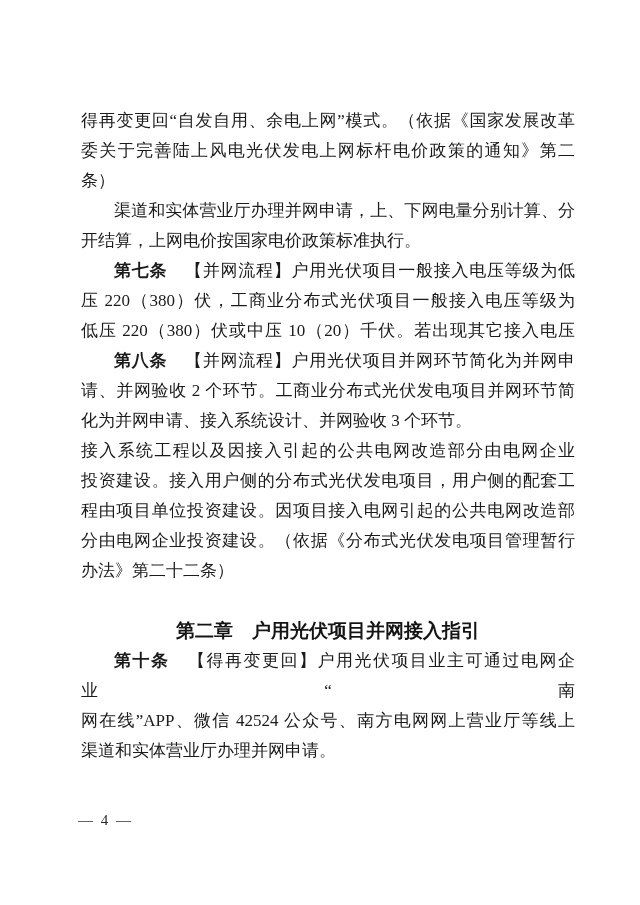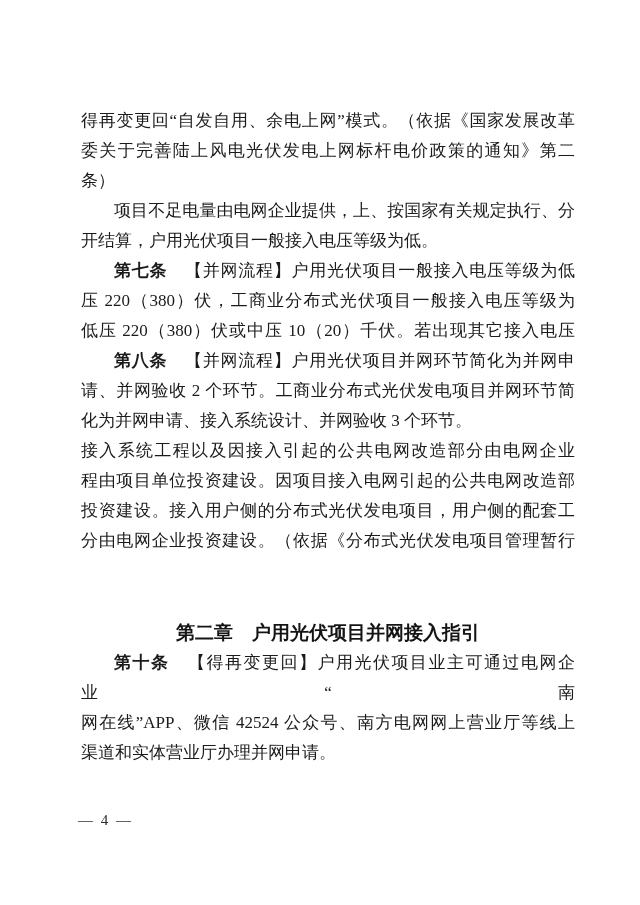--- a/index.html
+++ b/index.html
@@ -37,52 +37,52 @@
   }
   .spacer { height: 30px; }
   .chapter {
     font-size: 19px;
     line-height: 30px;
     font-weight: 700;
     text-align: center;
     text-align-last: center;
     font-family: "Liberation Sans", "DejaVu Sans", sans-serif;
     color: #141414;
-    margin-top: 32px;
   }
   .footer {
     position: absolute;
     left: 78px;
     top: 810px;
     font-size: 15px;
     line-height: 20px;
     color: #2b2b2b;
     letter-spacing: 2px;
   }
 </style>
 </head>
 <body>
 
 <div class="page">
   <div class="doc">
       <div class="tl"><span>得再变更回“自发自用、余电上网”模式。（依据《国家发展改革</span></div>
       <div class="tl"><span>委关于完善陆上风电光伏发电上网标杆电价政策的通知》第二</span></div>
       <div class="tl last"><span>条）</span></div>
-      <div class="tl indent"><span>项目不足电量由电网企业提供，上、按国家有关规定执行、分</span></div>
-      <div class="tl last"><span>开结算，户用光伏项目一般接入电压等级为低。</span></div>
+      <div class="tl indent"><span>渠道和实体营业厅办理并网申请，上、下网电量分别计算、分</span></div>
+      <div class="tl last"><span>开结算，上网电价按国家电价政策标准执行。</span></div>
       <div class="tl indent"><b>第七条</b><span>　【并网流程】户用光伏项目一般接入电压等级为低</span></div>
       <div class="tl"><span>压 220（380）伏，工商业分布式光伏项目一般接入电压等级为</span></div>
       <div class="tl"><span>低压 220（380）伏或中压 10（20）千伏。若出现其它接入电压</span></div>
       <div class="tl indent"><b>第八条</b><span>　【并网流程】户用光伏项目并网环节简化为并网申</span></div>
       <div class="tl"><span>请、并网验收 2 个环节。工商业分布式光伏发电项目并网环节简</span></div>
       <div class="tl last"><span>化为并网申请、接入系统设计、并网验收 3 个环节。</span></div>
       <div class="tl"><span>接入系统工程以及因接入引起的公共电网改造部分由电网企业</span></div>
+      <div class="tl"><span>投资建设。接入用户侧的分布式光伏发电项目，用户侧的配套工</span></div>
       <div class="tl"><span>程由项目单位投资建设。因项目接入电网引起的公共电网改造部</span></div>
-      <div class="tl"><span>投资建设。接入用户侧的分布式光伏发电项目，用户侧的配套工</span></div>
       <div class="tl"><span>分由电网企业投资建设。（依据《分布式光伏发电项目管理暂行</span></div>
+      <div class="tl last"><span>办法》第二十二条）</span></div>
       <div class="spacer"></div>
       <div class="chapter">第二章　户用光伏项目并网接入指引</div>
       <div class="tl indent"><b>第十条</b><span>　【得再变更回】户用光伏项目业主可通过电网企业“南</span></div>
       <div class="tl"><span>网在线”APP、微信 42524 公众号、南方电网网上营业厅等线上</span></div>
       <div class="tl last"><span>渠道和实体营业厅办理并网申请。</span></div>
     </div>
   <div class="footer">— 4 —</div>
 </div>
 
 </body></html>

